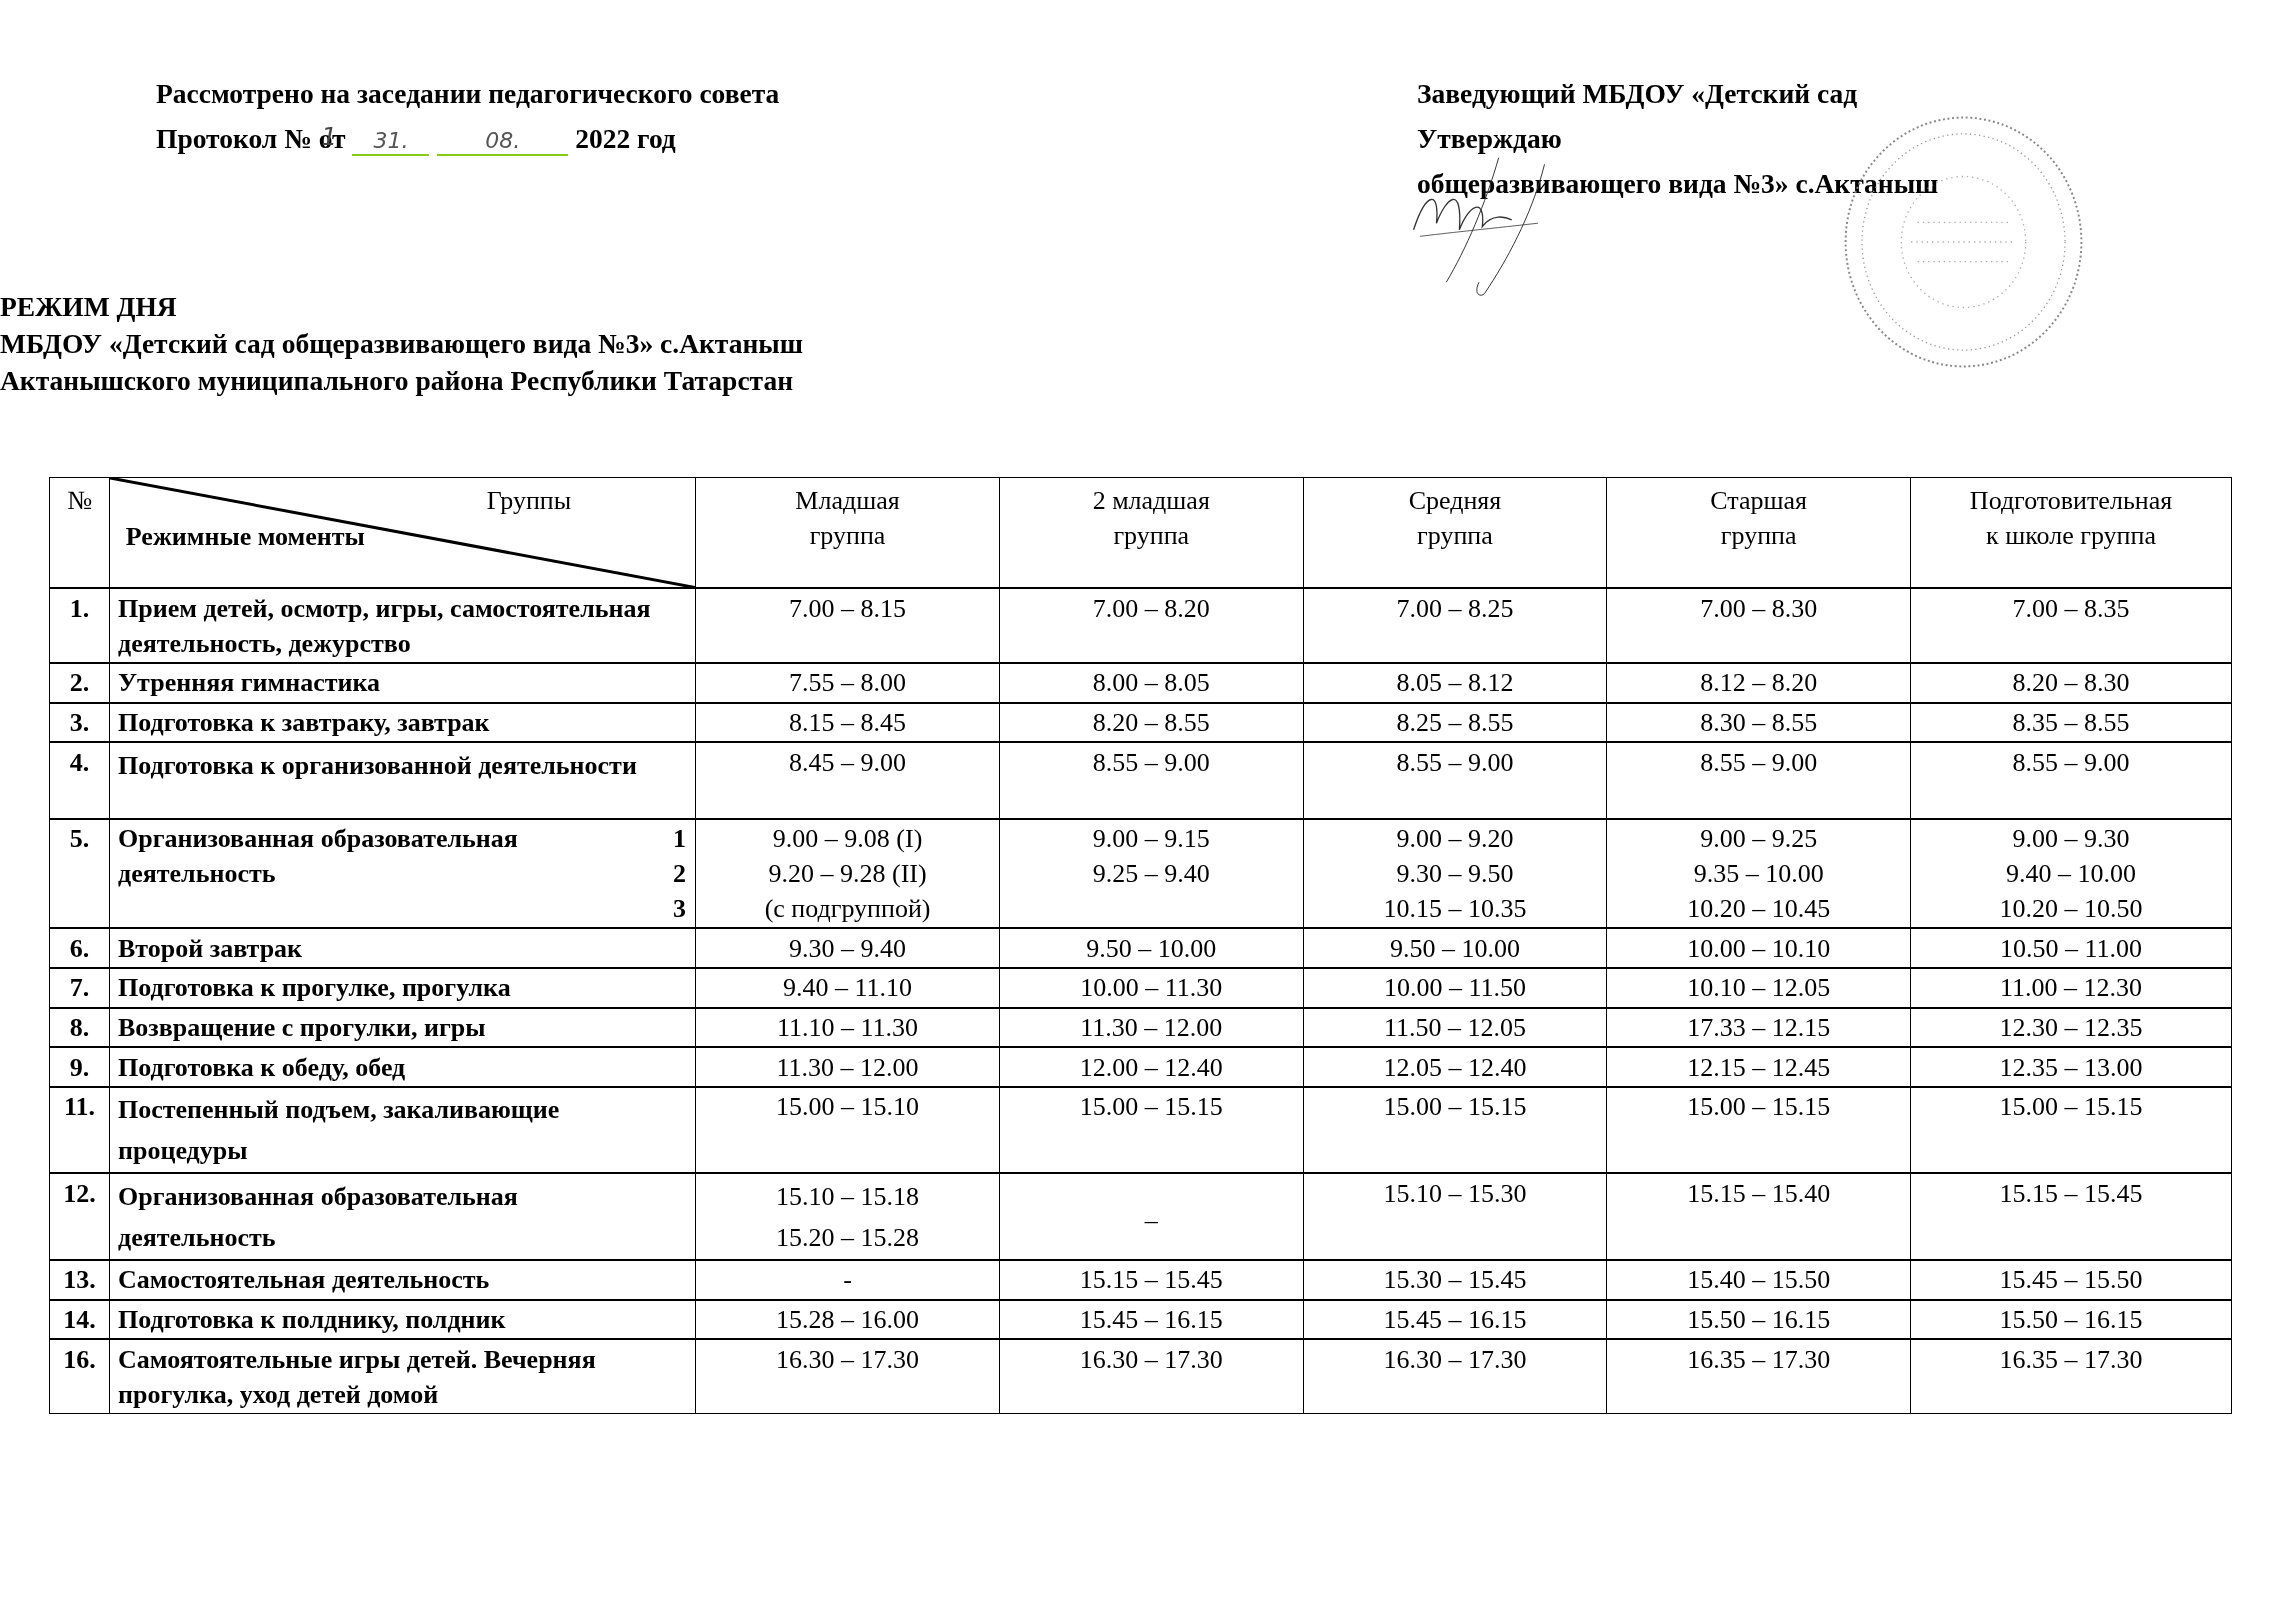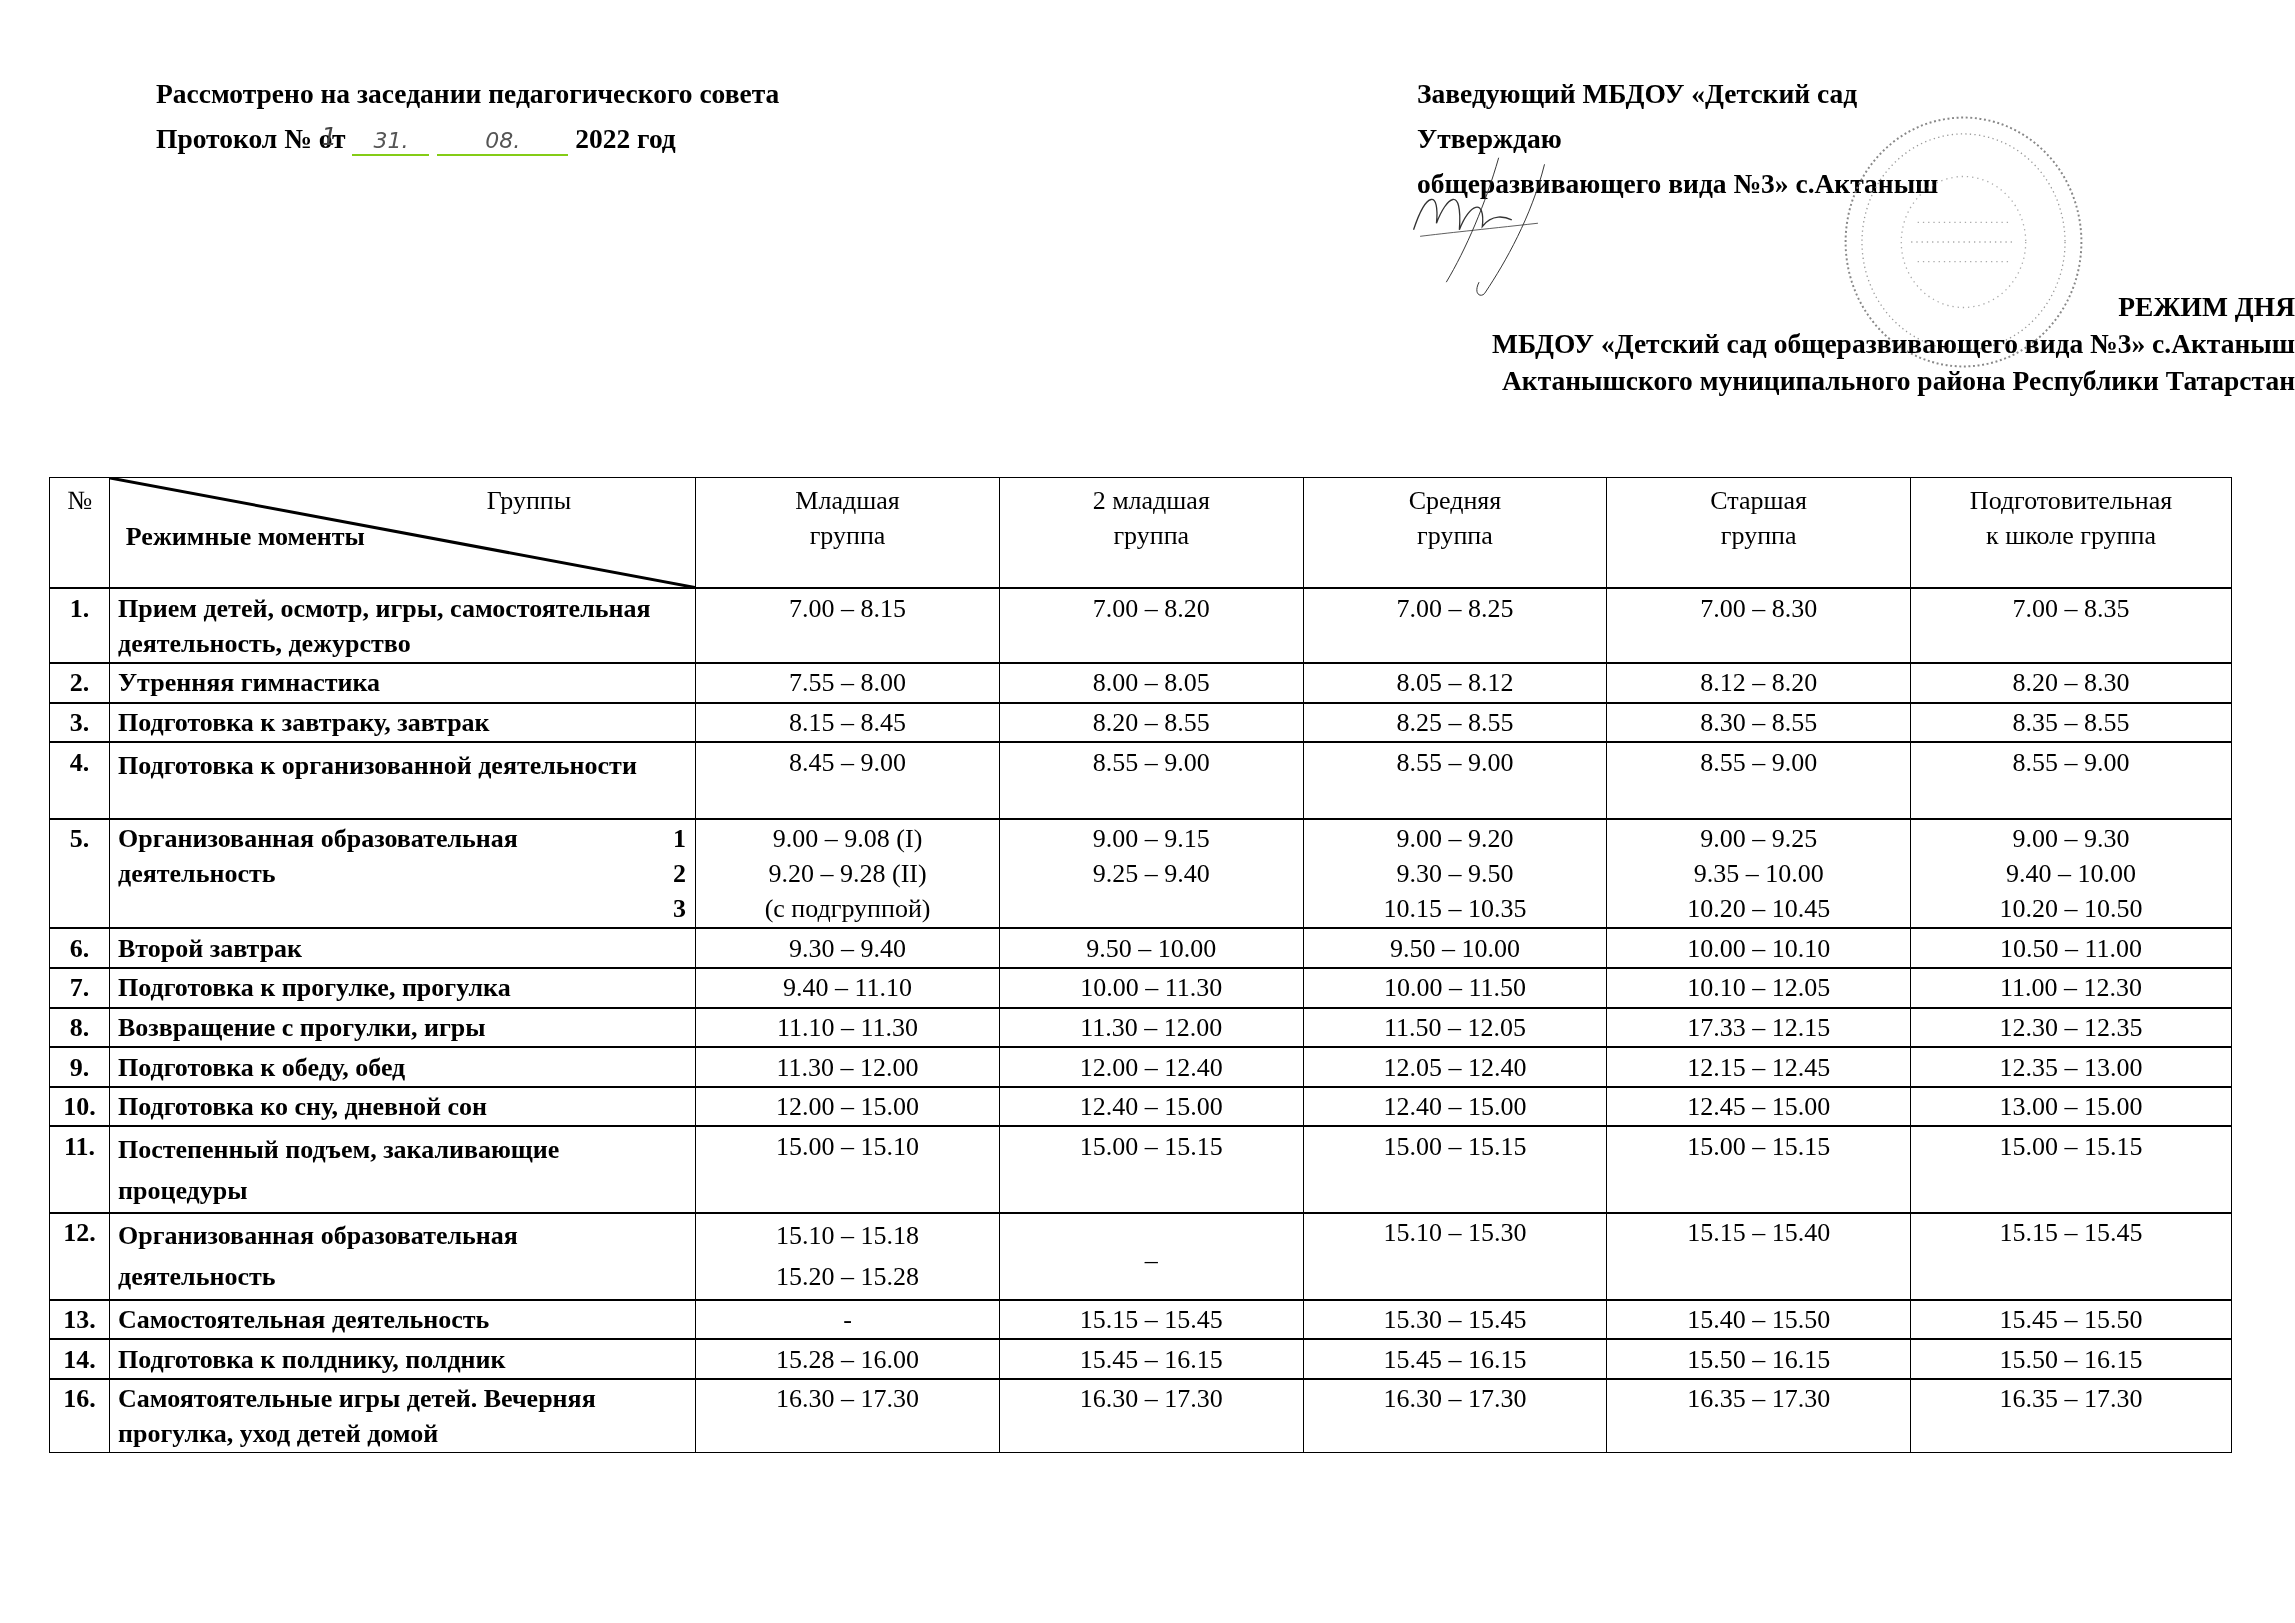--- a/index.html
+++ b/index.html
@@ -30,21 +30,21 @@
       display: inline-block; width: 196px; border-bottom: 2px solid #000; margin-right: 7.9px;
       position: relative; height: 19.6px;
     }
     .signature {
       position: absolute; left: 1407px; top: 151px; width: 203px; height: 151px;
     }
     .stamp {
       position: absolute; left: 1839px; top: 111px; width: 249px; height: 262px;
     }
     .title-block {
-      position: absolute; left: 0; top: 288px; width: 2295px; text-align: right;
+      position: absolute; left: 0; top: 288px; width: 2295px; text-align: left;
       font-size: 27.5px; font-weight: bold; line-height: 37px;
     }
     table.schedule {
       position: absolute; left: 49px; top: 477px; width: 2183px;
       border-collapse: collapse; font-size: 26px; line-height: 35px;
     }
     table.schedule td, table.schedule th {
       border: 1.3px solid #000; vertical-align: top; padding: 1.3px 7.9px;
     }
     table.schedule tr.row td { border-top: 2.6px solid #000; }
@@ -255,29 +255,20 @@
   </tr>
   <tr class="row">
     <td class="num">9.</td>
     <td class="label">Подготовка к обеду, обед</td>
     <td class="time">11.30 – 12.00</td>
     <td class="time">12.00 – 12.40</td>
     <td class="time">12.05 – 12.40</td>
     <td class="time">12.15 – 12.45</td>
     <td class="time">12.35 – 13.00</td>
   </tr>
-  <tr class="row">
-    <td class="num">10.</td>
-    <td class="label">Подготовка ко сну, дневной сон</td>
-    <td class="time">12.00 – 15.00</td>
-    <td class="time">12.40 – 15.00</td>
-    <td class="time">12.40 – 15.00</td>
-    <td class="time">12.45 – 15.00</td>
-    <td class="time">13.00 – 15.00</td>
-  </tr>
 
   <tr class="row">
     <td class="num">11.</td>
     <td class="label line-gap">Постепенный подъем, закаливающие процедуры</td>
     <td class="time">15.00 – 15.10</td>
     <td class="time">15.00 – 15.15</td>
     <td class="time">15.00 – 15.15</td>
     <td class="time">15.00 – 15.15</td>
     <td class="time">15.00 – 15.15</td>
   </tr>

